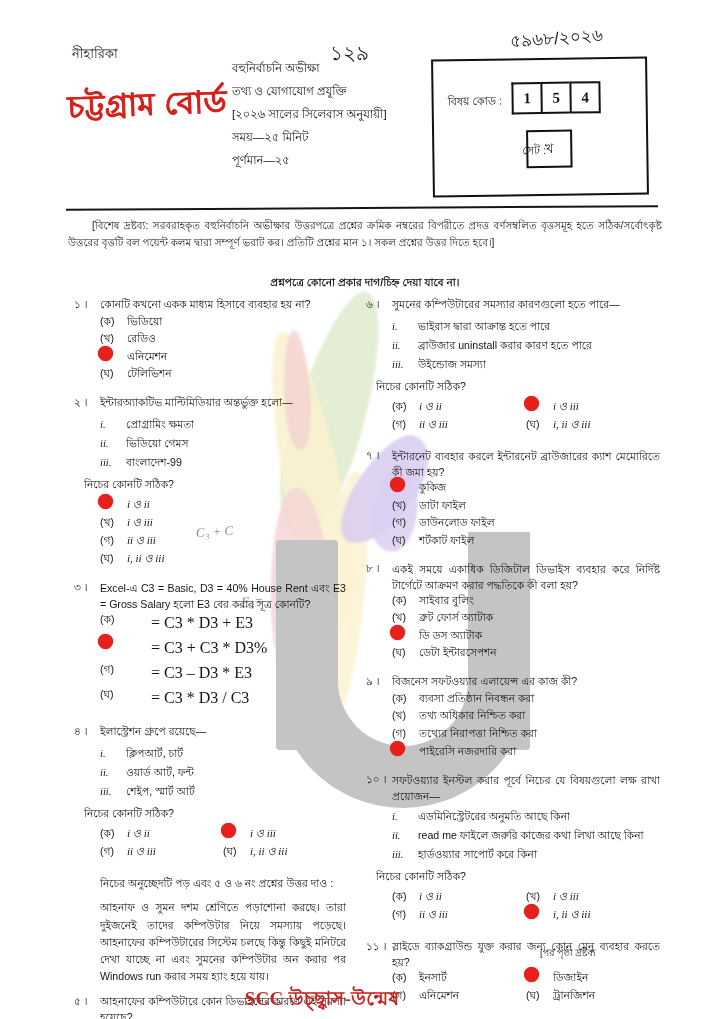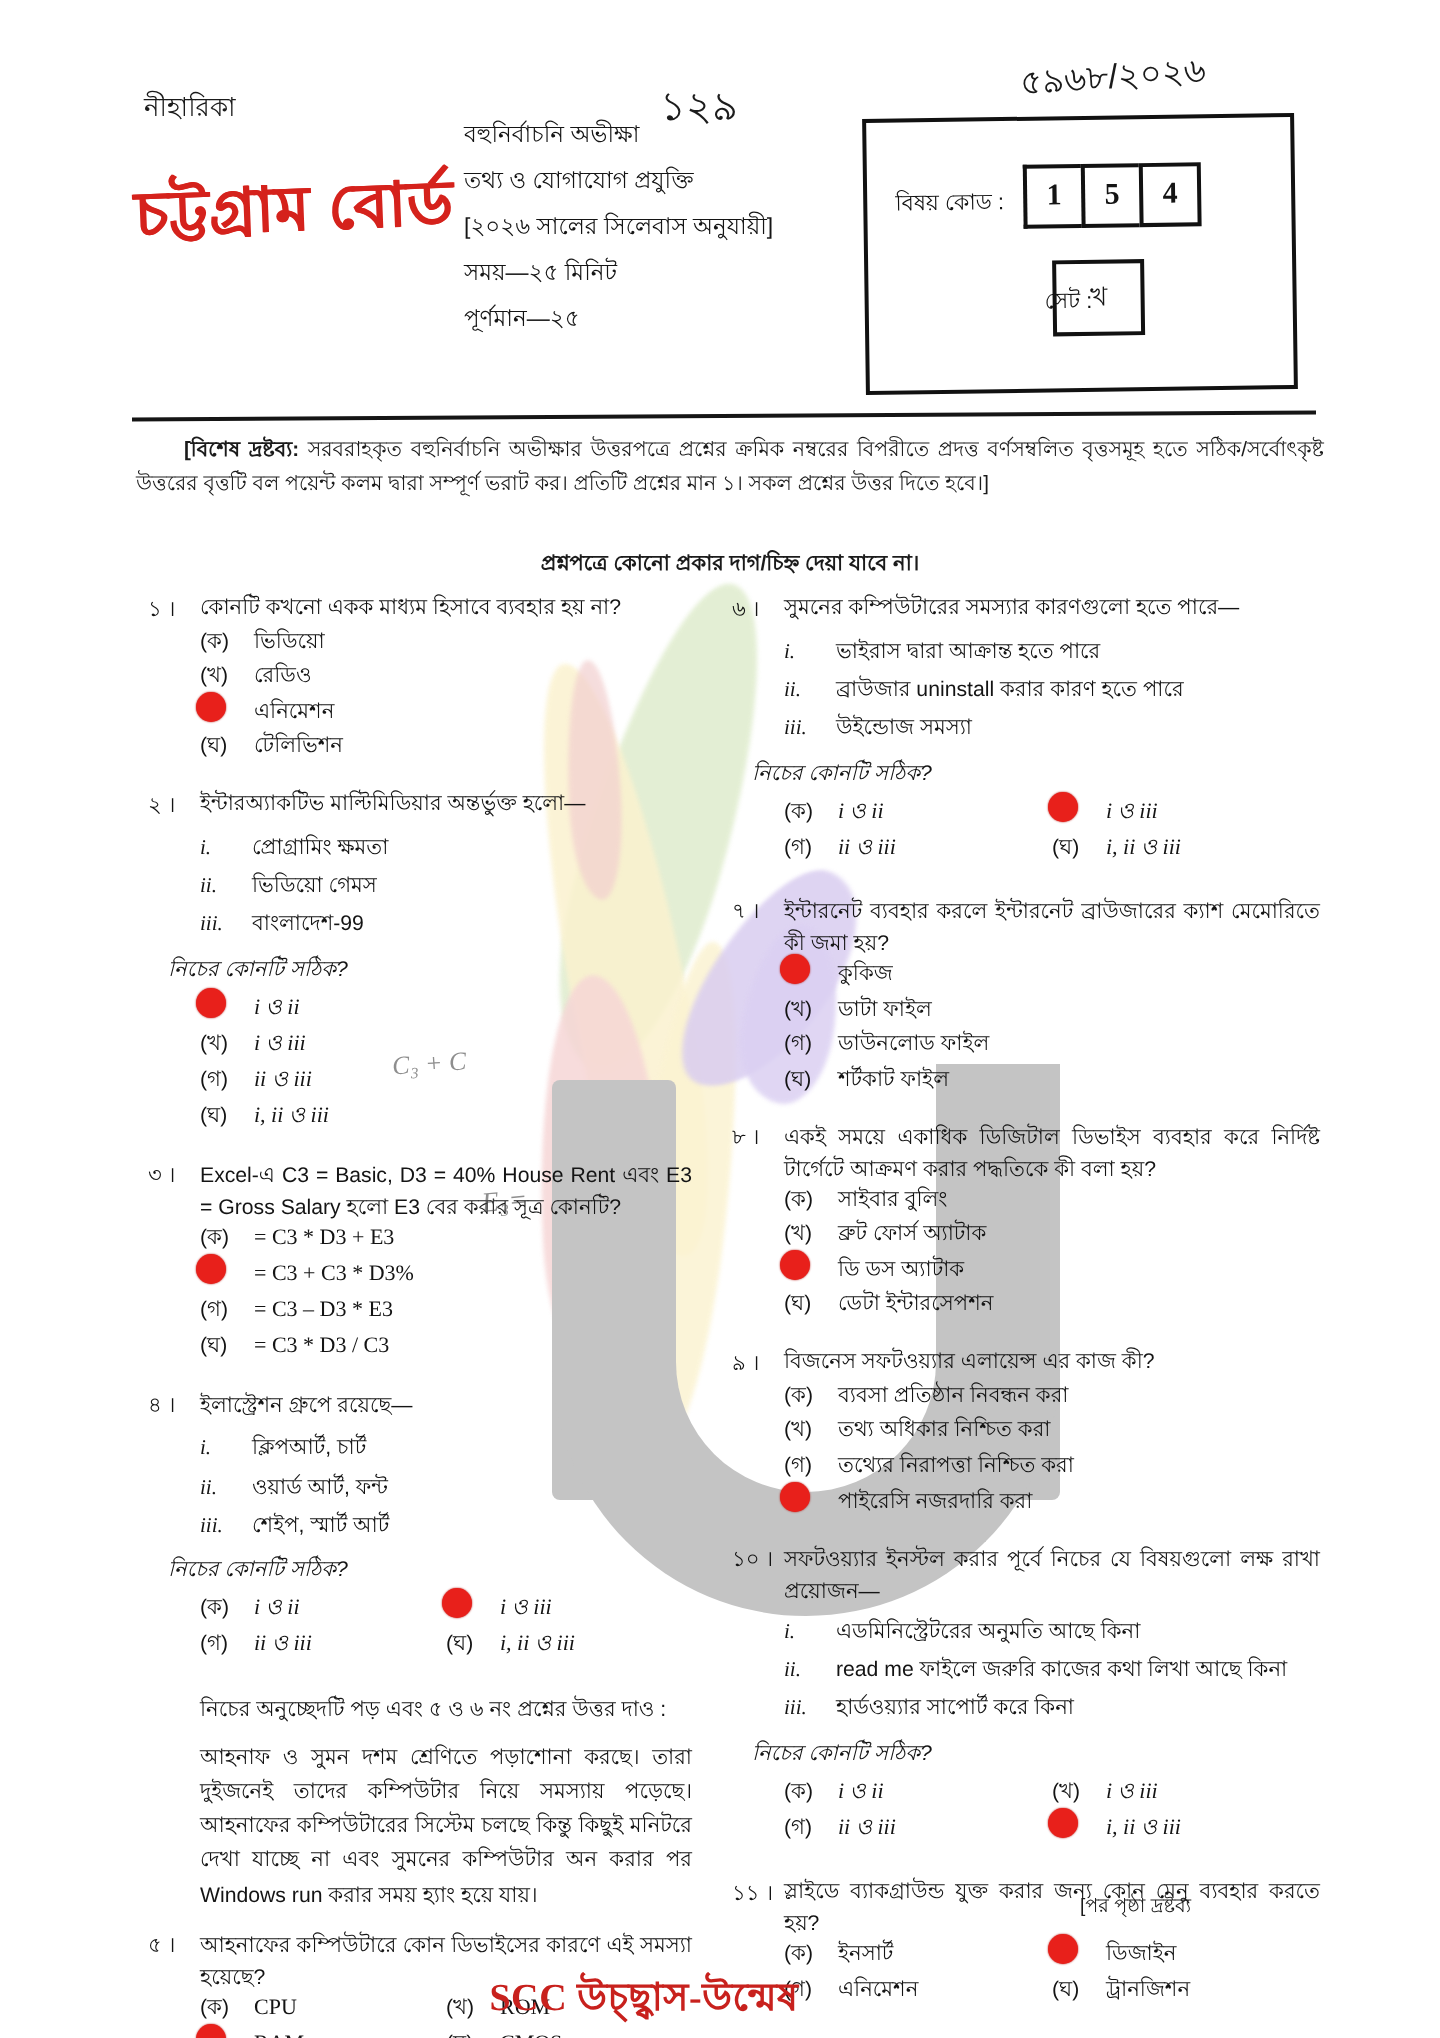--- a/index.html
+++ b/index.html
@@ -82,48 +82,48 @@
     display:flex;align-items:center;justify-content:center;
     font-family:"Liberation Sans",sans-serif;font-size:13px;}
 
   .rule{position:absolute;left:66px;top:207px;width:592px;height:2px;background:#151515;
     transform:rotate(-0.35deg);z-index:3;}
 
   
   .instr{position:absolute;left:68px;top:218px;width:594px;z-index:3;
     font-family:"Liberation Sans",sans-serif;font-size:10.3px;line-height:1.62;
     color:#1b1b1b;text-align:justify;}
-  .instr b{font-weight:bold;padding-left:24px;}
+  .instr b{font-weight:normal;padding-left:24px;}
   .instr .body{display:inline;}
   .nomark{position:absolute;left:0;top:56px;width:594px;text-align:center;
     font-family:"Liberation Sans",sans-serif;font-weight:bold;font-size:10.5px;}
 
   
   .col{position:absolute;top:296px;z-index:2;
     font-family:"Liberation Sans",sans-serif;font-size:10.6px;color:#141414;}
   .col-l{left:74px;width:272px;}
   .col-r{left:366px;width:294px;}
 
   .q{margin-bottom:13px;position:relative;}
   .q-head{display:flex;align-items:flex-start;}
   .q-num{width:26px;flex:0 0 26px;font-size:10.6px;padding-top:.5px;}
   .q-text{flex:1;line-height:1.52;text-align:justify;}
   .roman{margin:5px 0 0 26px;}
   .roman .ri{display:flex;margin-bottom:4px;line-height:1.45;}
   .roman .ri-k{width:26px;flex:0 0 26px;font-style:italic;font-family:"Liberation Serif",serif;font-size:10.5px;}
   .roman .ri-t{flex:1;}
-  .which{margin:6px 0 3px 10px;font-style:italic;}
+  .which{margin:6px 0 3px 10px;}
 
   .opts{margin-left:26px;}
   .opts.one-col .opt{display:flex;margin-bottom:2.5px;align-items:flex-start;line-height:1.42;}
   .opts.two-col{display:flex;flex-wrap:wrap;}
   .opts.two-col .opt{display:flex;width:50%;margin-bottom:2.5px;align-items:flex-start;box-sizing:border-box;line-height:1.42;}
   .ok{width:27px;flex:0 0 27px;position:relative;}
   .ov{flex:1;}
-  .ov.lat{font-family:"Liberation Serif",serif;font-size:11px;}
+  .ov.lat{font-family:"Liberation Serif",serif;font-size:16px;margin-left:24px;}
   .ov.it{font-family:"Liberation Serif",serif;font-style:italic;font-size:11px;}
   .dot{position:absolute;left:-2px;top:-3px;width:15px;height:15px;border-radius:50%;
     background:#e8201b;box-shadow:0 0 1px #b0100c;}
 
   .passage{margin:8px 0 8px 26px;line-height:1.62;text-align:justify;}
   .pass-lead{margin:6px 0 6px 26px;line-height:1.55;}
 
   
   .hand{position:absolute;z-index:4;color:#4a4a4a;opacity:.62;
     font-family:"Liberation Serif",serif;font-style:italic;}

